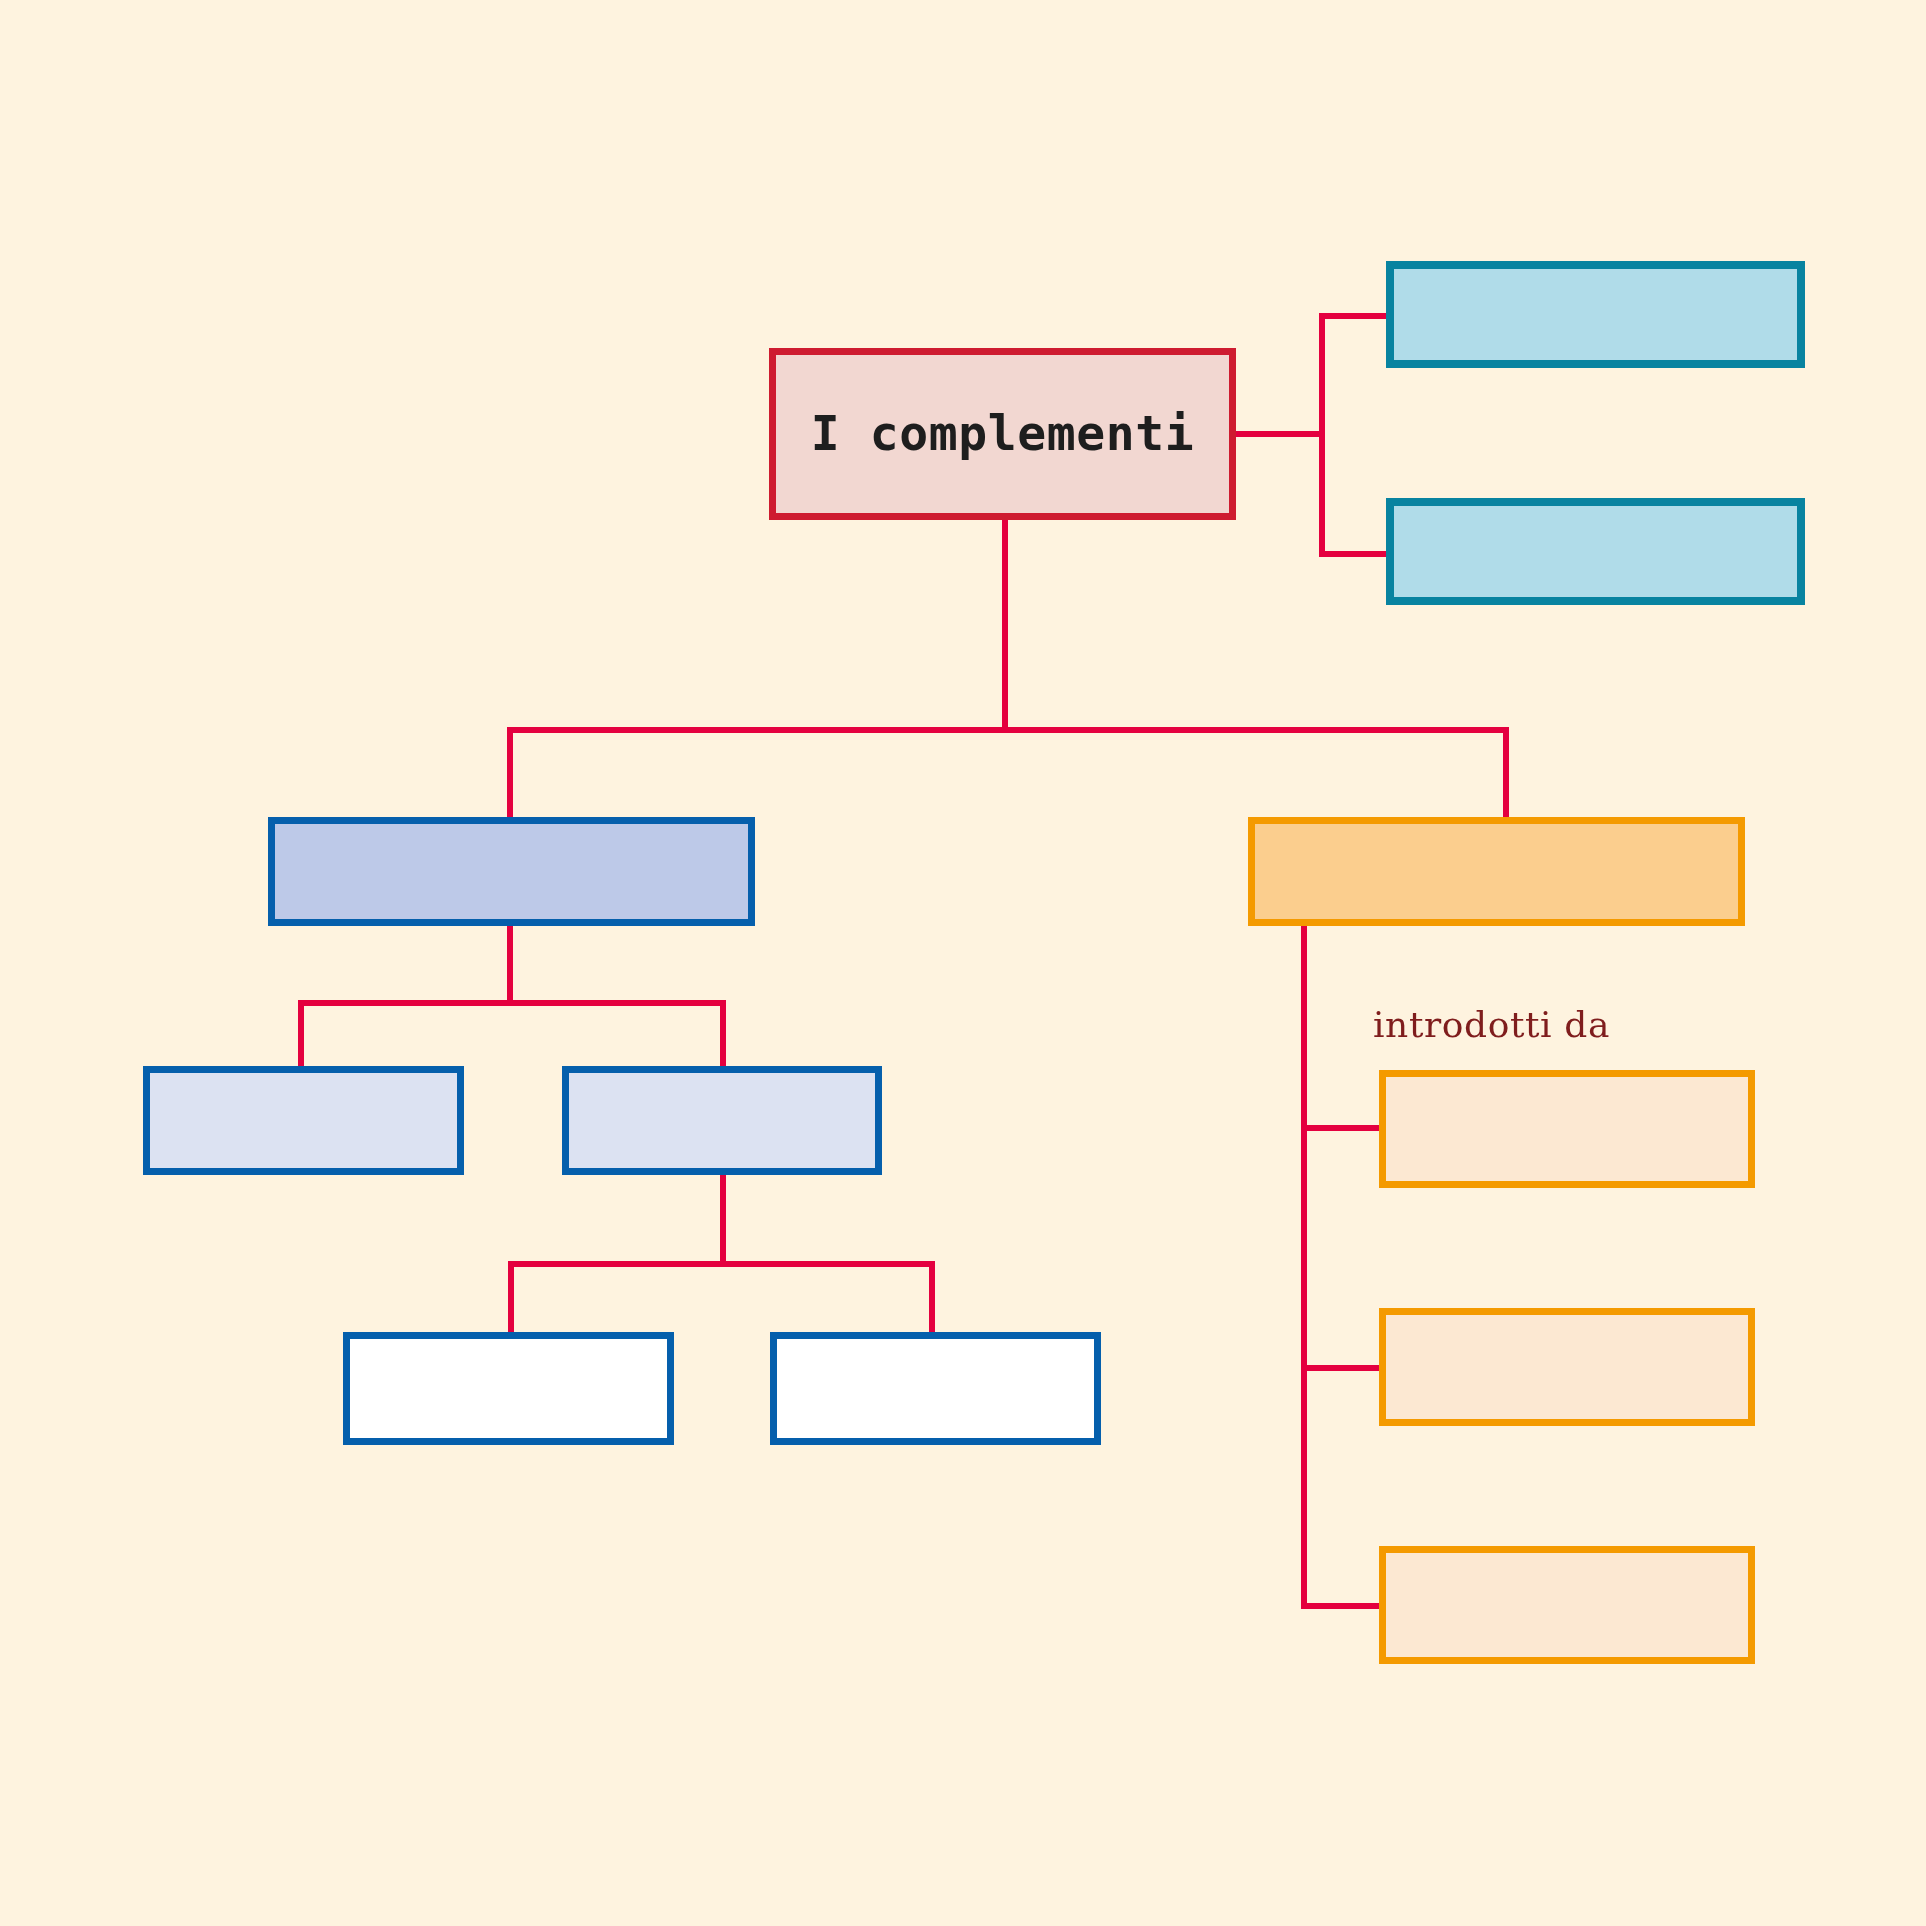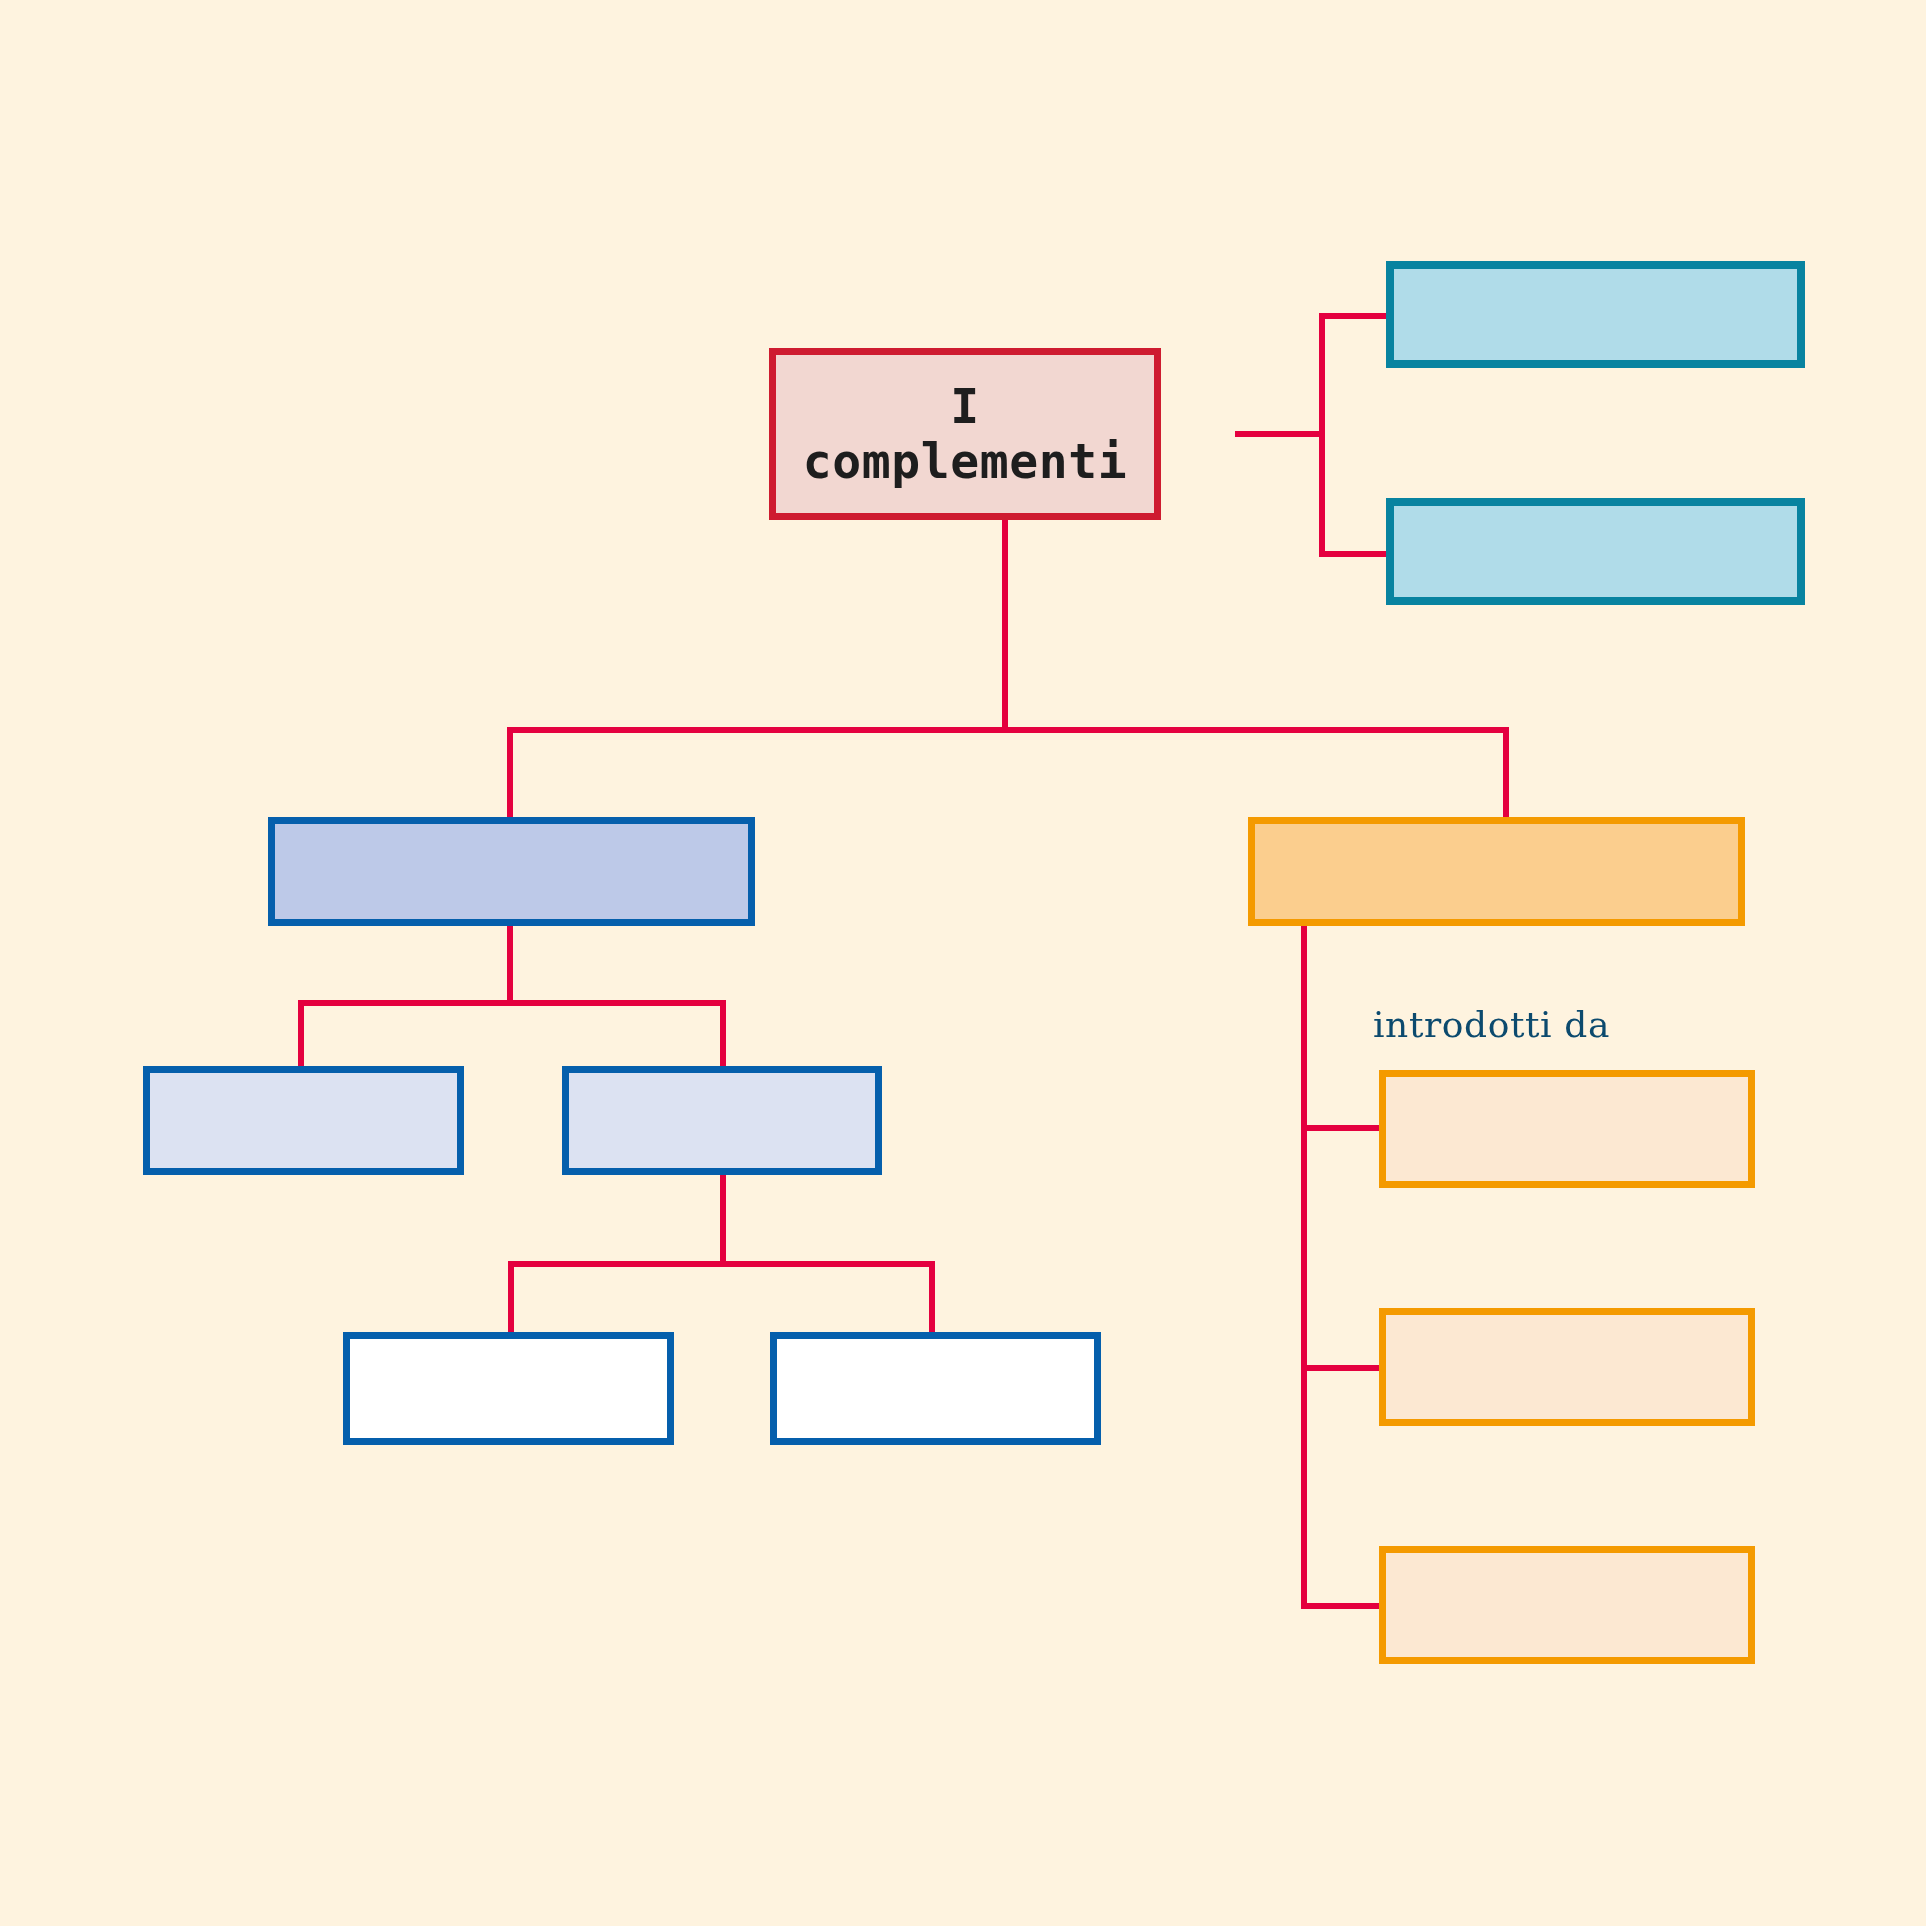--- a/index.html
+++ b/index.html
@@ -85,21 +85,21 @@
   .edge {
     position: absolute;
     background: #E4003F;
     z-index: 1;
   }
   .edge-h { height: 5.8px; }
   .edge-v { width: 5.8px; }
 
   .free-label {
     position: absolute;
-    color: #0c4a6e;
+    color: #7f1d1d;
     font-family: "DejaVu Serif", "Liberation Serif", serif;
     font-size: 36px;
     letter-spacing: 0.6px;
     white-space: nowrap;
     z-index: 4;
   }
 </style>
 </head>
 <body>
 
@@ -129,21 +129,21 @@
   <div class="edge edge-v" style="left:720px; top:1172px; height:93px;"></div>
   <div class="edge edge-h" style="left:508px; top:1261px; width:427px;"></div>
   <div class="edge edge-v" style="left:508px; top:1261px; height:72px;"></div>
   <div class="edge edge-v" style="left:929px; top:1261px; height:72px;"></div>
 
   <div class="edge edge-v" style="left:1301px; top:923px; height:684px;"></div>
   <div class="edge edge-h" style="left:1301px; top:1125px; width:83px;"></div>
   <div class="edge edge-h" style="left:1301px; top:1365px; width:83px;"></div>
   <div class="edge edge-h" style="left:1301px; top:1603px; width:83px;"></div>
 
-  <div class="node node-root" style="left:769px; top:348px; width:392px; height:172px;">
+  <div class="node node-root" style="left:769px; top:348px; width:467px; height:172px;">
     <span class="node-label">I complementi</span>
   </div>
 
   <div class="node node-teal" style="left:1386px; top:261px; width:419px; height:107px;">
     <span class="node-label"></span>
   </div>
   <div class="node node-teal" style="left:1386px; top:498px; width:419px; height:107px;">
     <span class="node-label"></span>
   </div>
 

